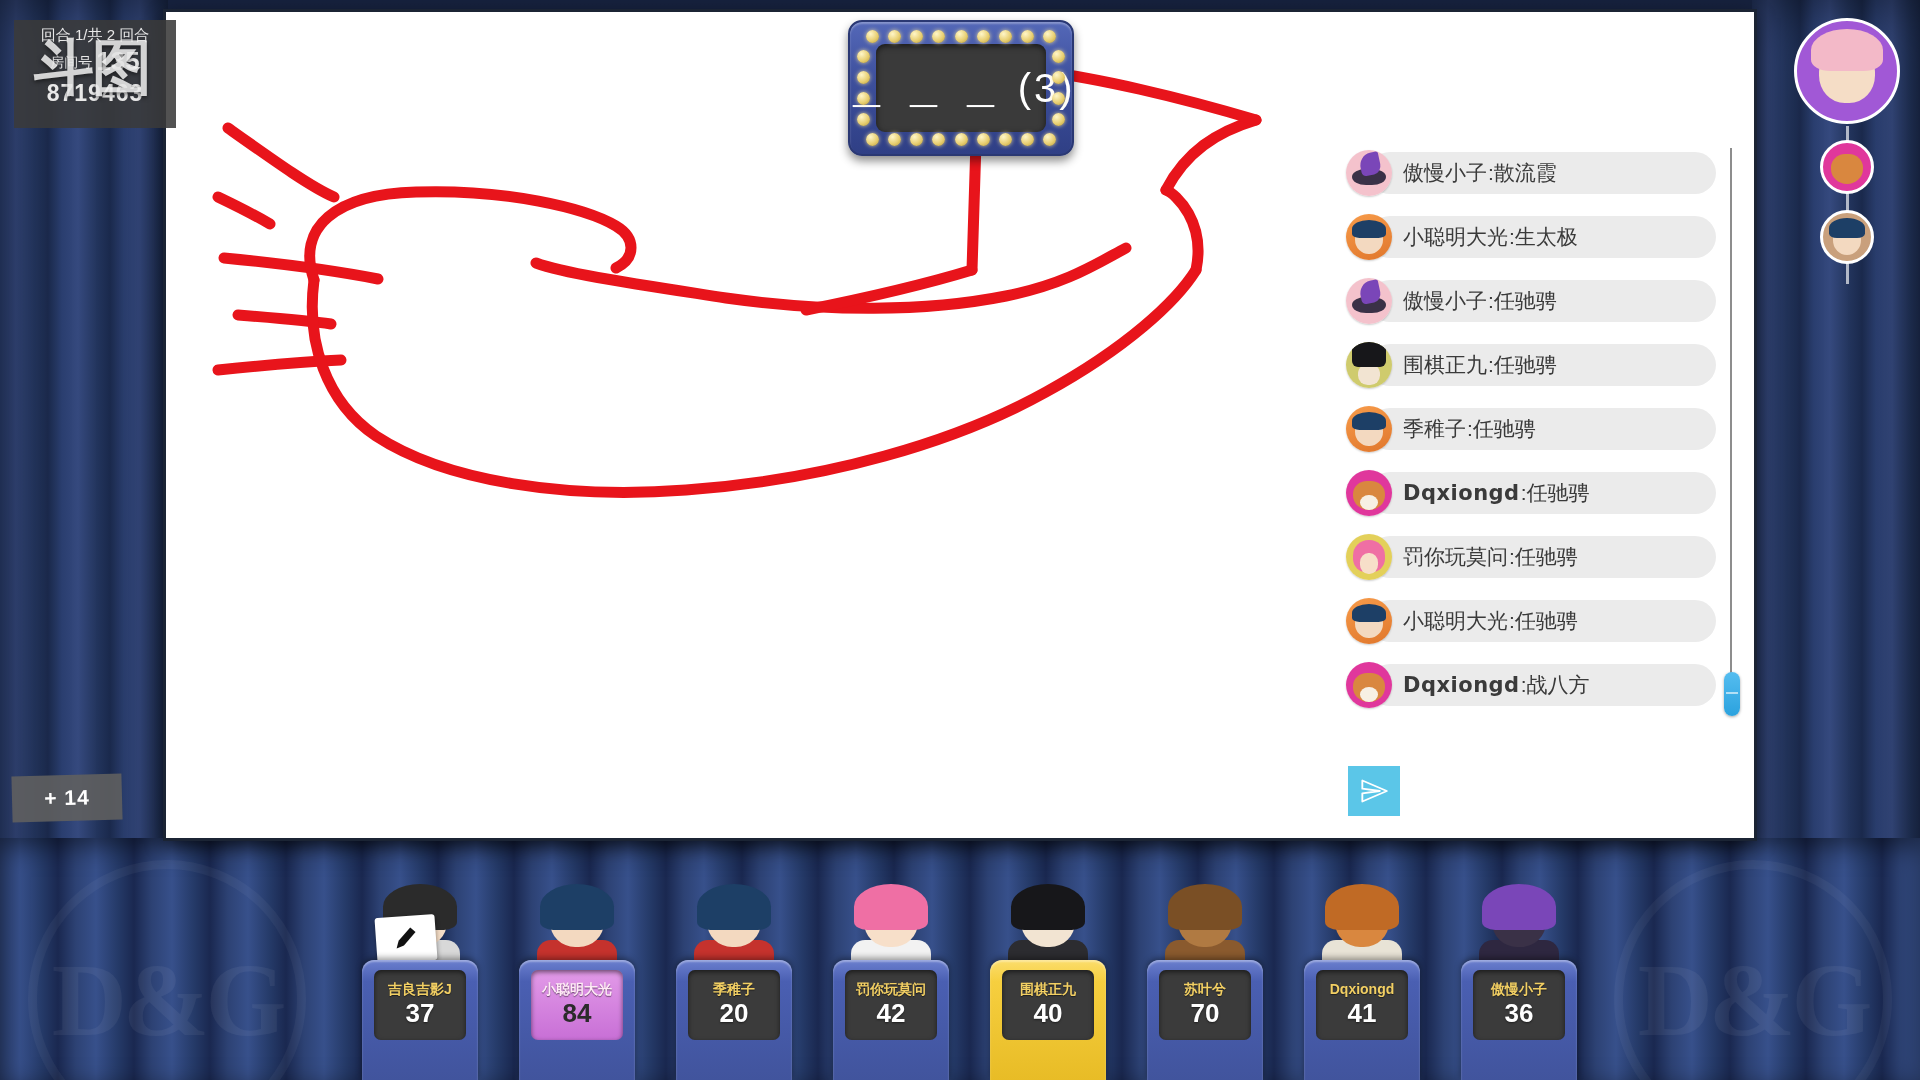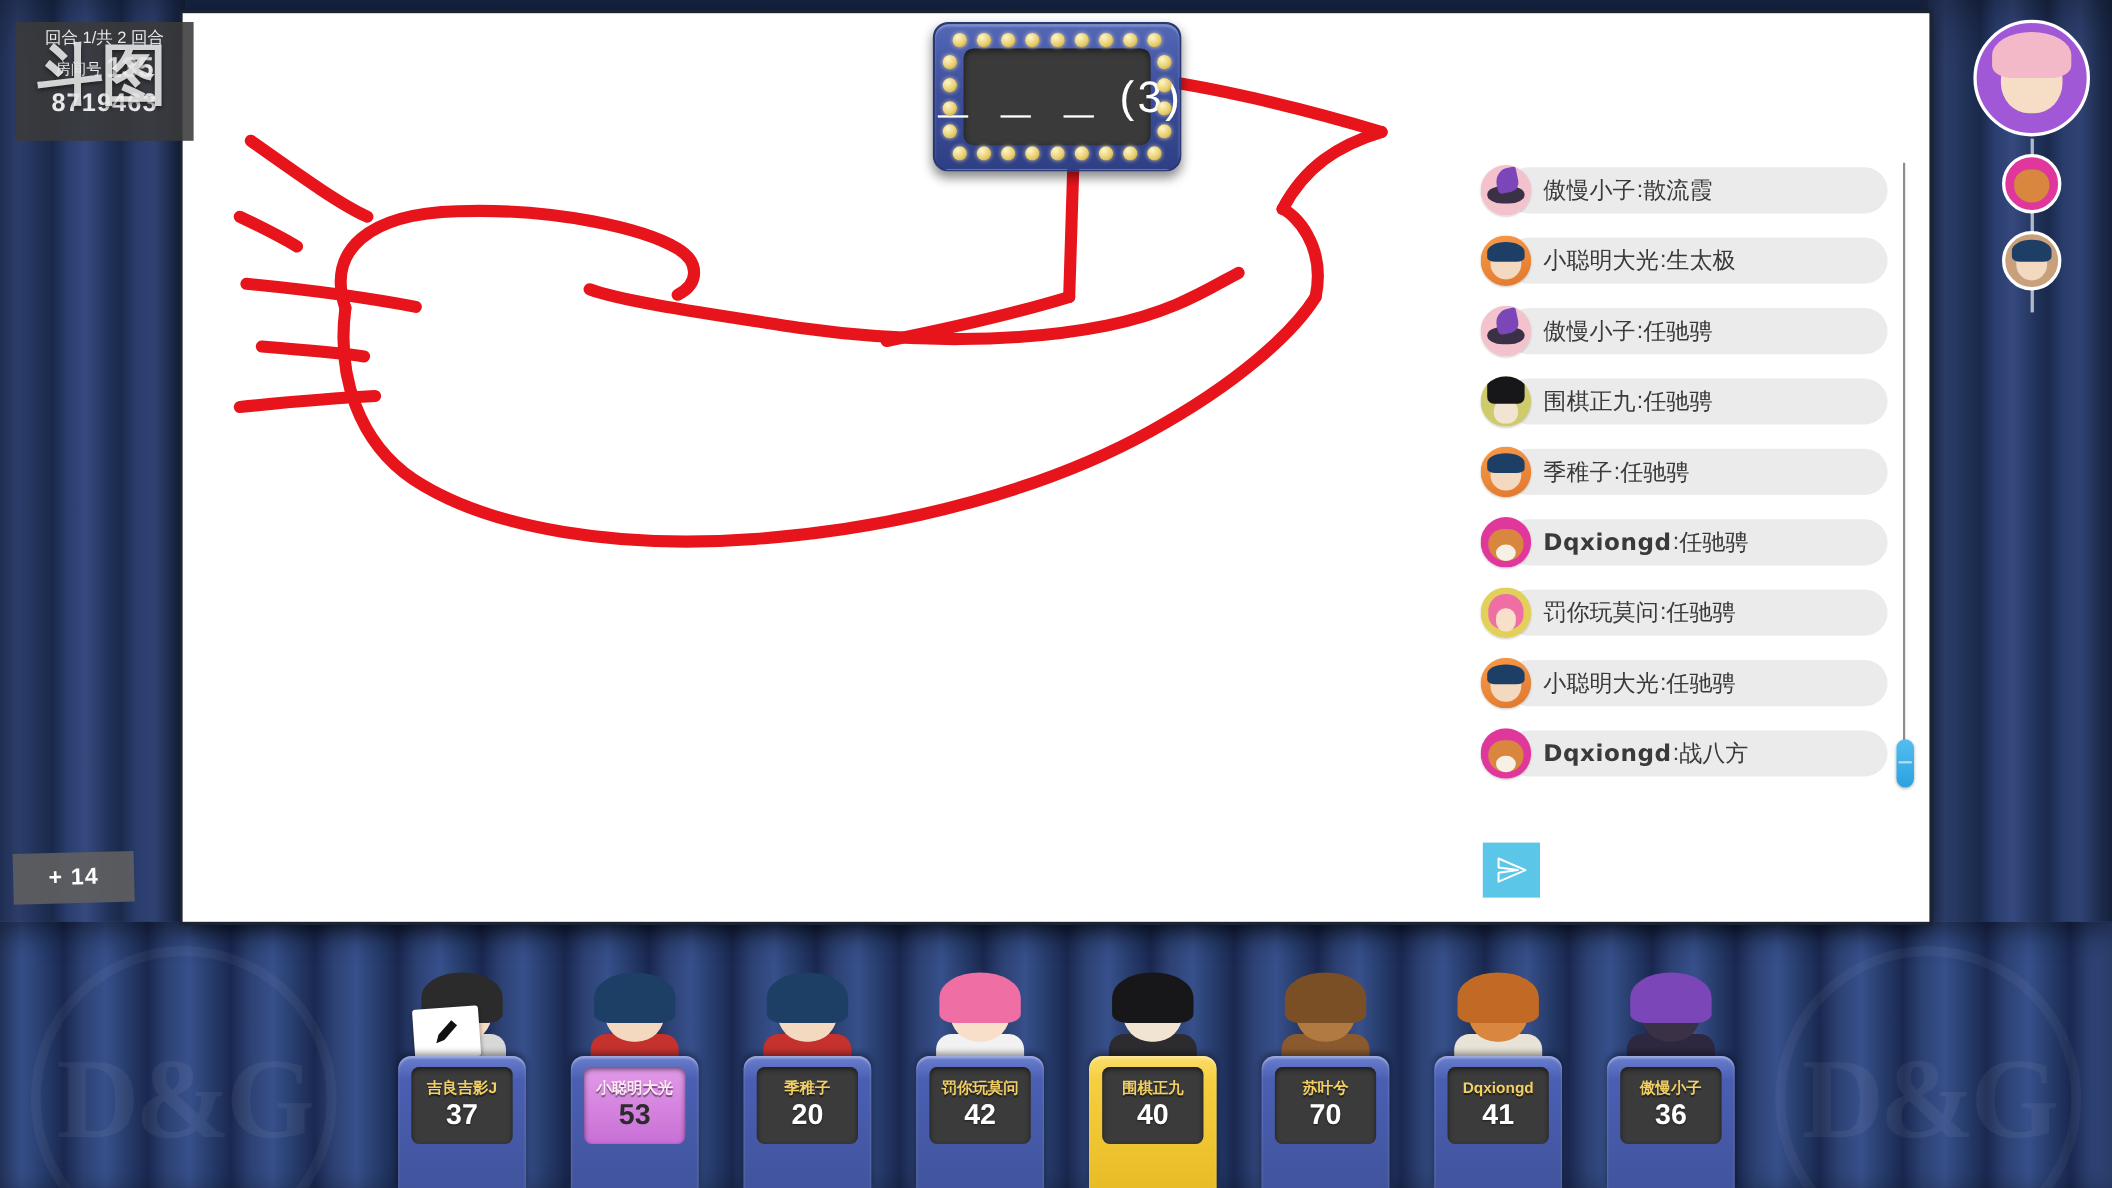--- a/index.html
+++ b/index.html
@@ -392,21 +392,21 @@
       <div class="sprite">
         <div class="sp">
           <div class="body" style="background:#c5322d"></div>
           <div class="head" style="background:#f3d9c0"></div>
           <div class="hair" style="background:#1d3f66"></div>
         </div>
       </div>
       <div class="podium">
         <div class="plate pink">
           <div class="pname">小聪明大光</div>
-          <div class="pscore">53</div>
+          <div class="pscore">84</div>
         </div>
       </div>
     </div>
     <div class="player" style="left: 676px;">
       <div class="sprite">
         <div class="sp">
           <div class="body" style="background:#c5322d"></div>
           <div class="head" style="background:#f3d9c0"></div>
           <div class="hair" style="background:#1d3f66"></div>
         </div>

